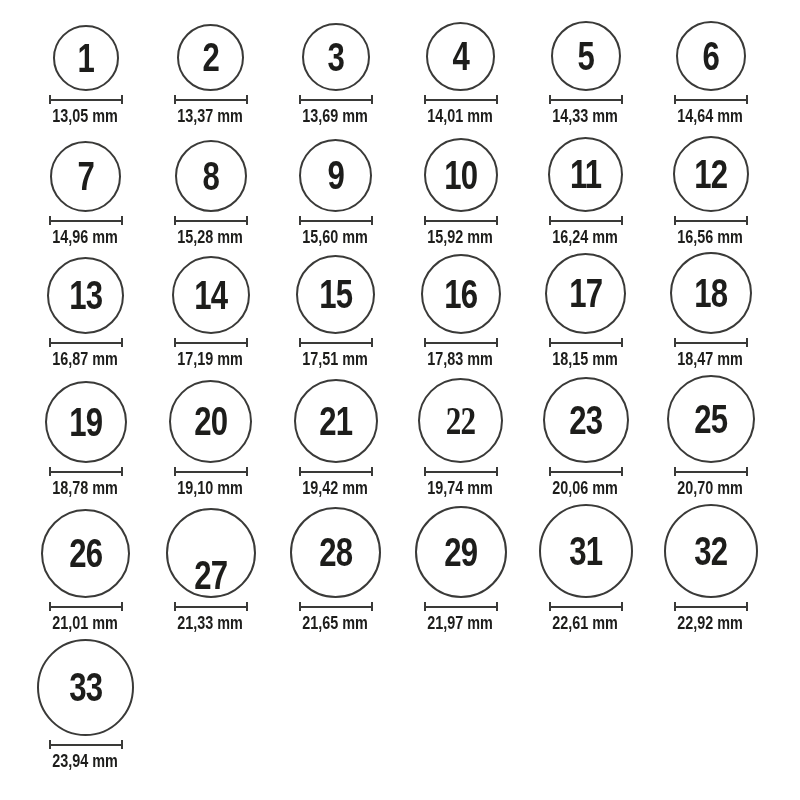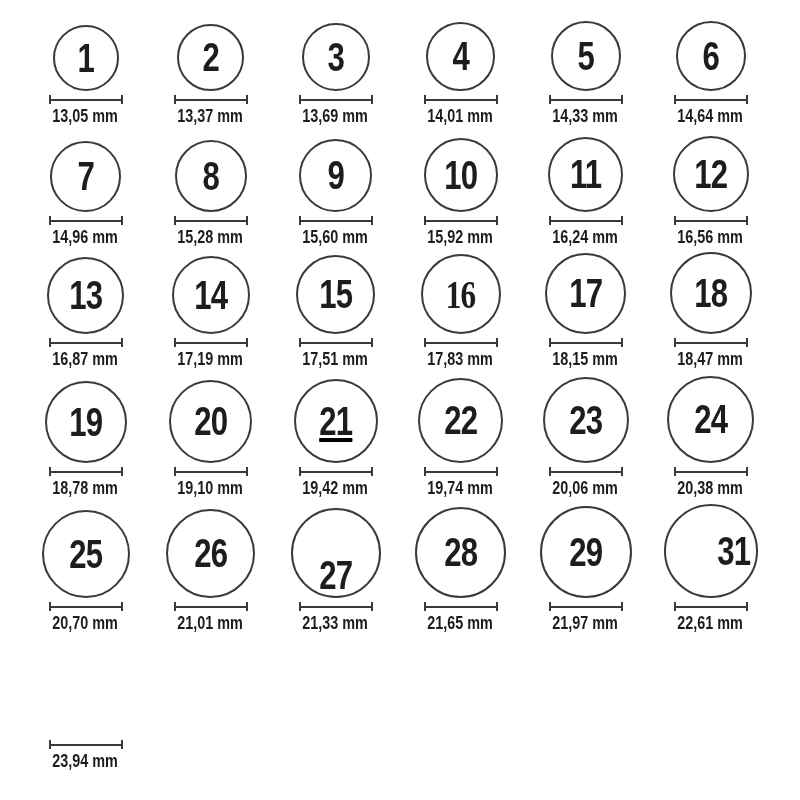--- a/index.html
+++ b/index.html
@@ -194,21 +194,21 @@
 
   <div class="cell">
     <div class="circle" style="width: 79px; height: 79px;">
       <span class="num">15</span>
     </div>
     <div class="ruler"></div>
     <div class="label">17,51 mm</div>
   </div>
 
   <div class="cell">
-    <div class="circle" style="width: 80px; height: 80px; font-family: Liberation Serif, serif;">
+    <div class="circle" style="width: 80px; height: 80px;">
       <span class="num">16</span>
     </div>
     <div class="ruler"></div>
     <div class="label">17,83 mm</div>
   </div>
 
   <div class="cell">
     <div class="circle" style="width: 81px; height: 81px; text-align: right;">
       <span class="num">17</span>
     </div>
@@ -234,50 +234,43 @@
 
   <div class="cell">
     <div class="circle" style="width: 83px; height: 83px;">
       <span class="num">20</span>
     </div>
     <div class="ruler"></div>
     <div class="label">19,10 mm</div>
   </div>
 
   <div class="cell">
-    <div class="circle" style="width: 84px; height: 84px; text-decoration: underline;">
+    <div class="circle" style="width: 84px; height: 84px;">
       <span class="num">21</span>
     </div>
     <div class="ruler"></div>
     <div class="label">19,42 mm</div>
   </div>
 
   <div class="cell">
-    <div class="circle" style="width: 85px; height: 85px;">
+    <div class="circle" style="width: 85px; height: 85px; font-family: Liberation Serif, serif;">
       <span class="num">22</span>
     </div>
     <div class="ruler"></div>
     <div class="label">19,74 mm</div>
   </div>
 
   <div class="cell">
     <div class="circle" style="width: 86px; height: 86px;">
       <span class="num">23</span>
     </div>
     <div class="ruler"></div>
     <div class="label">20,06 mm</div>
   </div>
 
-  <div class="cell">
-    <div class="circle" style="width: 87px; height: 87px;">
-      <span class="num">24</span>
-    </div>
-    <div class="ruler"></div>
-    <div class="label">20,38 mm</div>
-  </div>
 
   <div class="cell">
     <div class="circle" style="width: 88px; height: 88px; text-align: right;">
       <span class="num">25</span>
     </div>
     <div class="ruler"></div>
     <div class="label">20,70 mm</div>
   </div>
 
   <div class="cell">
@@ -307,25 +300,35 @@
   <div class="cell">
     <div class="circle" style="width: 92px; height: 92px;">
       <span class="num">29</span>
     </div>
     <div class="ruler"></div>
     <div class="label">21,97 mm</div>
   </div>
 
 
   <div class="cell">
-    <div class="circle" style="width: 94px; height: 94px; justify-content: flex-end;">
+    <div class="circle" style="width: 94px; height: 94px;">
       <span class="num">31</span>
     </div>
     <div class="ruler"></div>
     <div class="label">22,61 mm</div>
   </div>
 
-
-  <div class="cell">
+  <div class="cell">
+    <div class="circle" style="width: 94px; height: 94px;">
+      <span class="num">32</span>
+    </div>
+    <div class="ruler"></div>
+    <div class="label">22,92 mm</div>
+  </div>
+
+  <div class="cell">
+    <div class="circle" style="width: 97px; height: 97px;">
+      <span class="num">33</span>
+    </div>
     <div class="ruler"></div>
     <div class="label">23,94 mm</div>
   </div>
 </div>
 
 </body></html>

